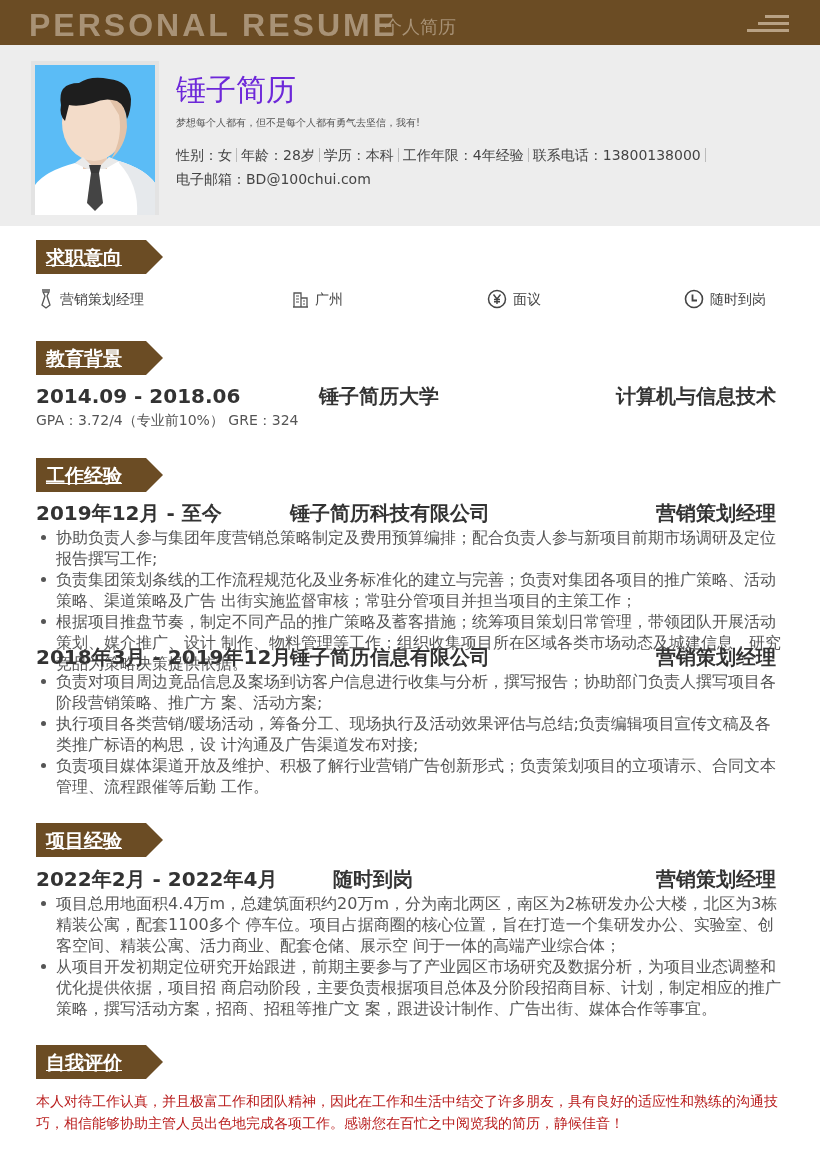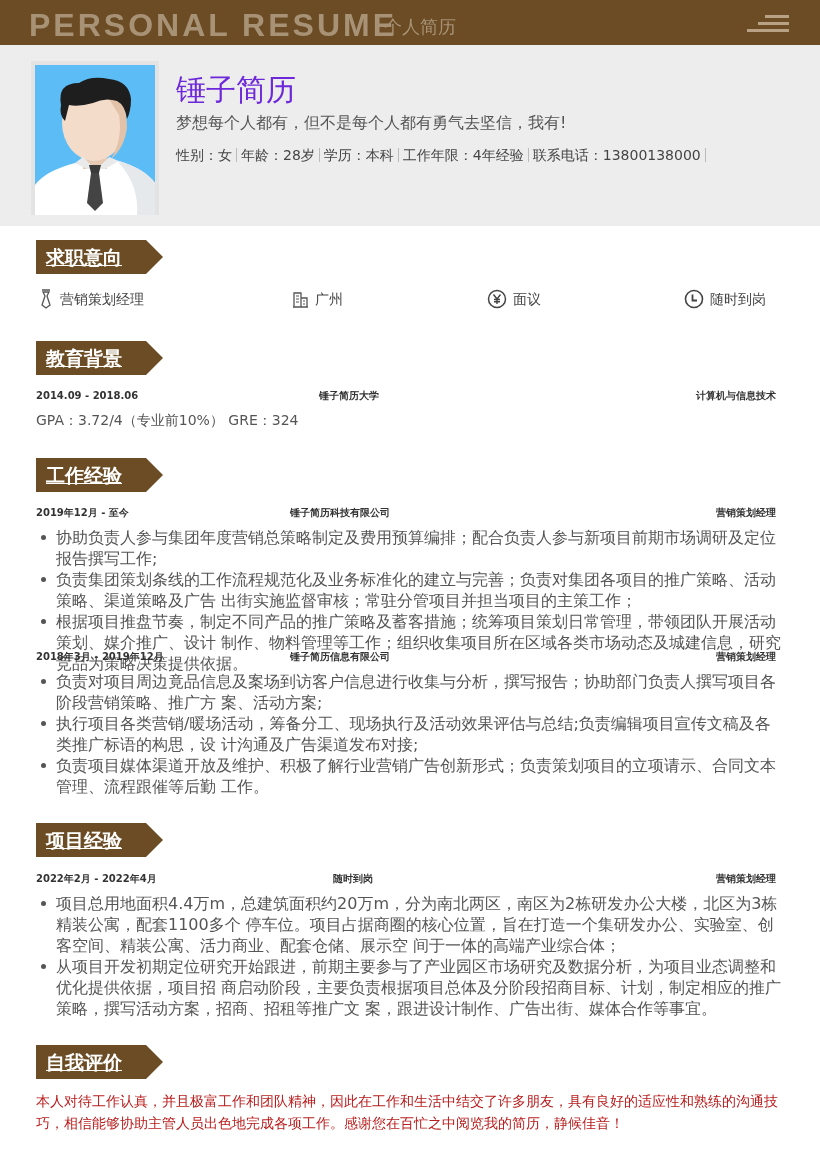--- a/index.html
+++ b/index.html
@@ -12,33 +12,33 @@
   .topbar .menu { position: absolute; left: 747px; top: 15px; width: 42px; height: 18px; }
   .topbar .menu span { position: absolute; right: 0; height: 3px; background: #b8a184; }
   .topbar .menu span:nth-child(1) { top: 0; width: 24px; }
   .topbar .menu span:nth-child(2) { top: 7px; width: 31px; }
   .topbar .menu span:nth-child(3) { top: 14px; width: 42px; }
 
   .profile { position: absolute; left: 0; top: 45px; width: 820px; height: 181px; background: #ededed; }
   .photo-frame { position: absolute; left: 31px; top: 16px; width: 128px; height: 154px; background: #e3e3e3; padding: 4px; }
   .photo { width: 120px; height: 150px; background: #5bbcf6; position: relative; overflow: hidden; }
   .name { position: absolute; left: 176px; top: 26px; font-size: 30px; color: #6d28d9; line-height: 38px; }
-  .motto { position: absolute; left: 176px; top: 68px; font-size: 16px; color: #555; line-height: 20px; }
+  .motto { position: absolute; left: 176px; top: 68px; font-size: 10px; color: #555; line-height: 20px; }
   .infoline { position: absolute; left: 176px; top: 100px; font-size: 14px; color: #444; line-height: 20px; white-space: nowrap; }
   .infoline .sep { display: inline-block; width: 1px; height: 14px; background: #bbb; margin: 0 4px; vertical-align: -2px; }
   .emailline { position: absolute; left: 176px; top: 124px; font-size: 14px; color: #444; line-height: 20px; }
 
   .sec-head { position: absolute; left: 36px; height: 34px; width: 128px; }
   .sec-head .bar { position: absolute; left: 0; top: 0; width: 110px; height: 34px; background: #6b4c24; color: #fff; font-weight: bold; font-size: 19px; line-height: 34px; padding-left: 10px; text-decoration: underline; }
   .sec-head .arrow { position: absolute; left: 110px; top: 0; width: 0; height: 0; border-top: 17px solid transparent; border-bottom: 17px solid transparent; border-left: 17px solid #6b4c24; }
 
   .intent { position: absolute; top: 288px; height: 22px; font-size: 14px; color: #444; line-height: 22px; display: flex; align-items: center; }
   .intent svg { margin-right: 6px; }
 
-  .row3 { position: absolute; left: 36px; width: 740px; height: 20px; font-size: 10px; font-weight: bold; color: #333; line-height: 20px; }
+  .row3 { position: absolute; left: 36px; width: 740px; height: 20px; font-size: 20px; font-weight: bold; color: #333; line-height: 20px; }
   .row3 .c1 { position: absolute; left: 0; }
   .row3 .c2 { position: absolute; }
   .row3 .c3 { position: absolute; right: 0; }
 
   .plain { position: absolute; left: 36px; font-size: 14px; color: #555; line-height: 20px; }
 
   .bullets { position: absolute; left: 36px; width: 750px; font-size: 16px; color: #555; line-height: 21px; list-style: none; }
   .bullets li { position: relative; padding-left: 20px; }
   .bullets li::before { content: ""; position: absolute; left: 5px; top: 8px; width: 5px; height: 5px; border-radius: 50%; background: #555; }
 
@@ -73,20 +73,21 @@
         <path d="M56 108 L64 108 L68 138 L60 146 L52 138 Z" fill="#444444"></path>
         <path d="M26 40 Q22 18 44 18 Q56 10 74 14 Q94 16 96 34 Q96 46 92 54 Q90 40 82 36 Q70 32 58 38 Q44 42 34 40 L30 56 Q24 50 26 40 Z" fill="#1e1e1e"></path>
       </svg>
     </div>
   </div>
   <div class="name">锤子简历</div>
   <div class="motto">梦想每个人都有，但不是每个人都有勇气去坚信，我有!</div>
   <div class="infoline">
     <span>性别：女</span><span class="sep"></span><span>年龄：28岁</span><span class="sep"></span><span>学历：本科</span><span class="sep"></span><span>工作年限：4年经验</span><span class="sep"></span><span>联系电话：13800138000</span><span class="sep"></span>
   </div>
+  <div class="emailline">电子邮箱：BD@100chui.com</div>
 </div>
 
 <div class="sec-head" style="top:240px;">
   <div class="bar">求职意向</div>
   <div class="arrow"></div>
 </div>
 <div class="intent" style="left:38px;">
   <svg width="16" height="20" viewBox="0 0 16 20">
     <path d="M4 1 L12 1 M5 3 L11 3 L9 7 L12 16 L8 19 L4 16 L7 7 Z" fill="none" stroke="#555" stroke-width="1.3"></path>
   </svg>

